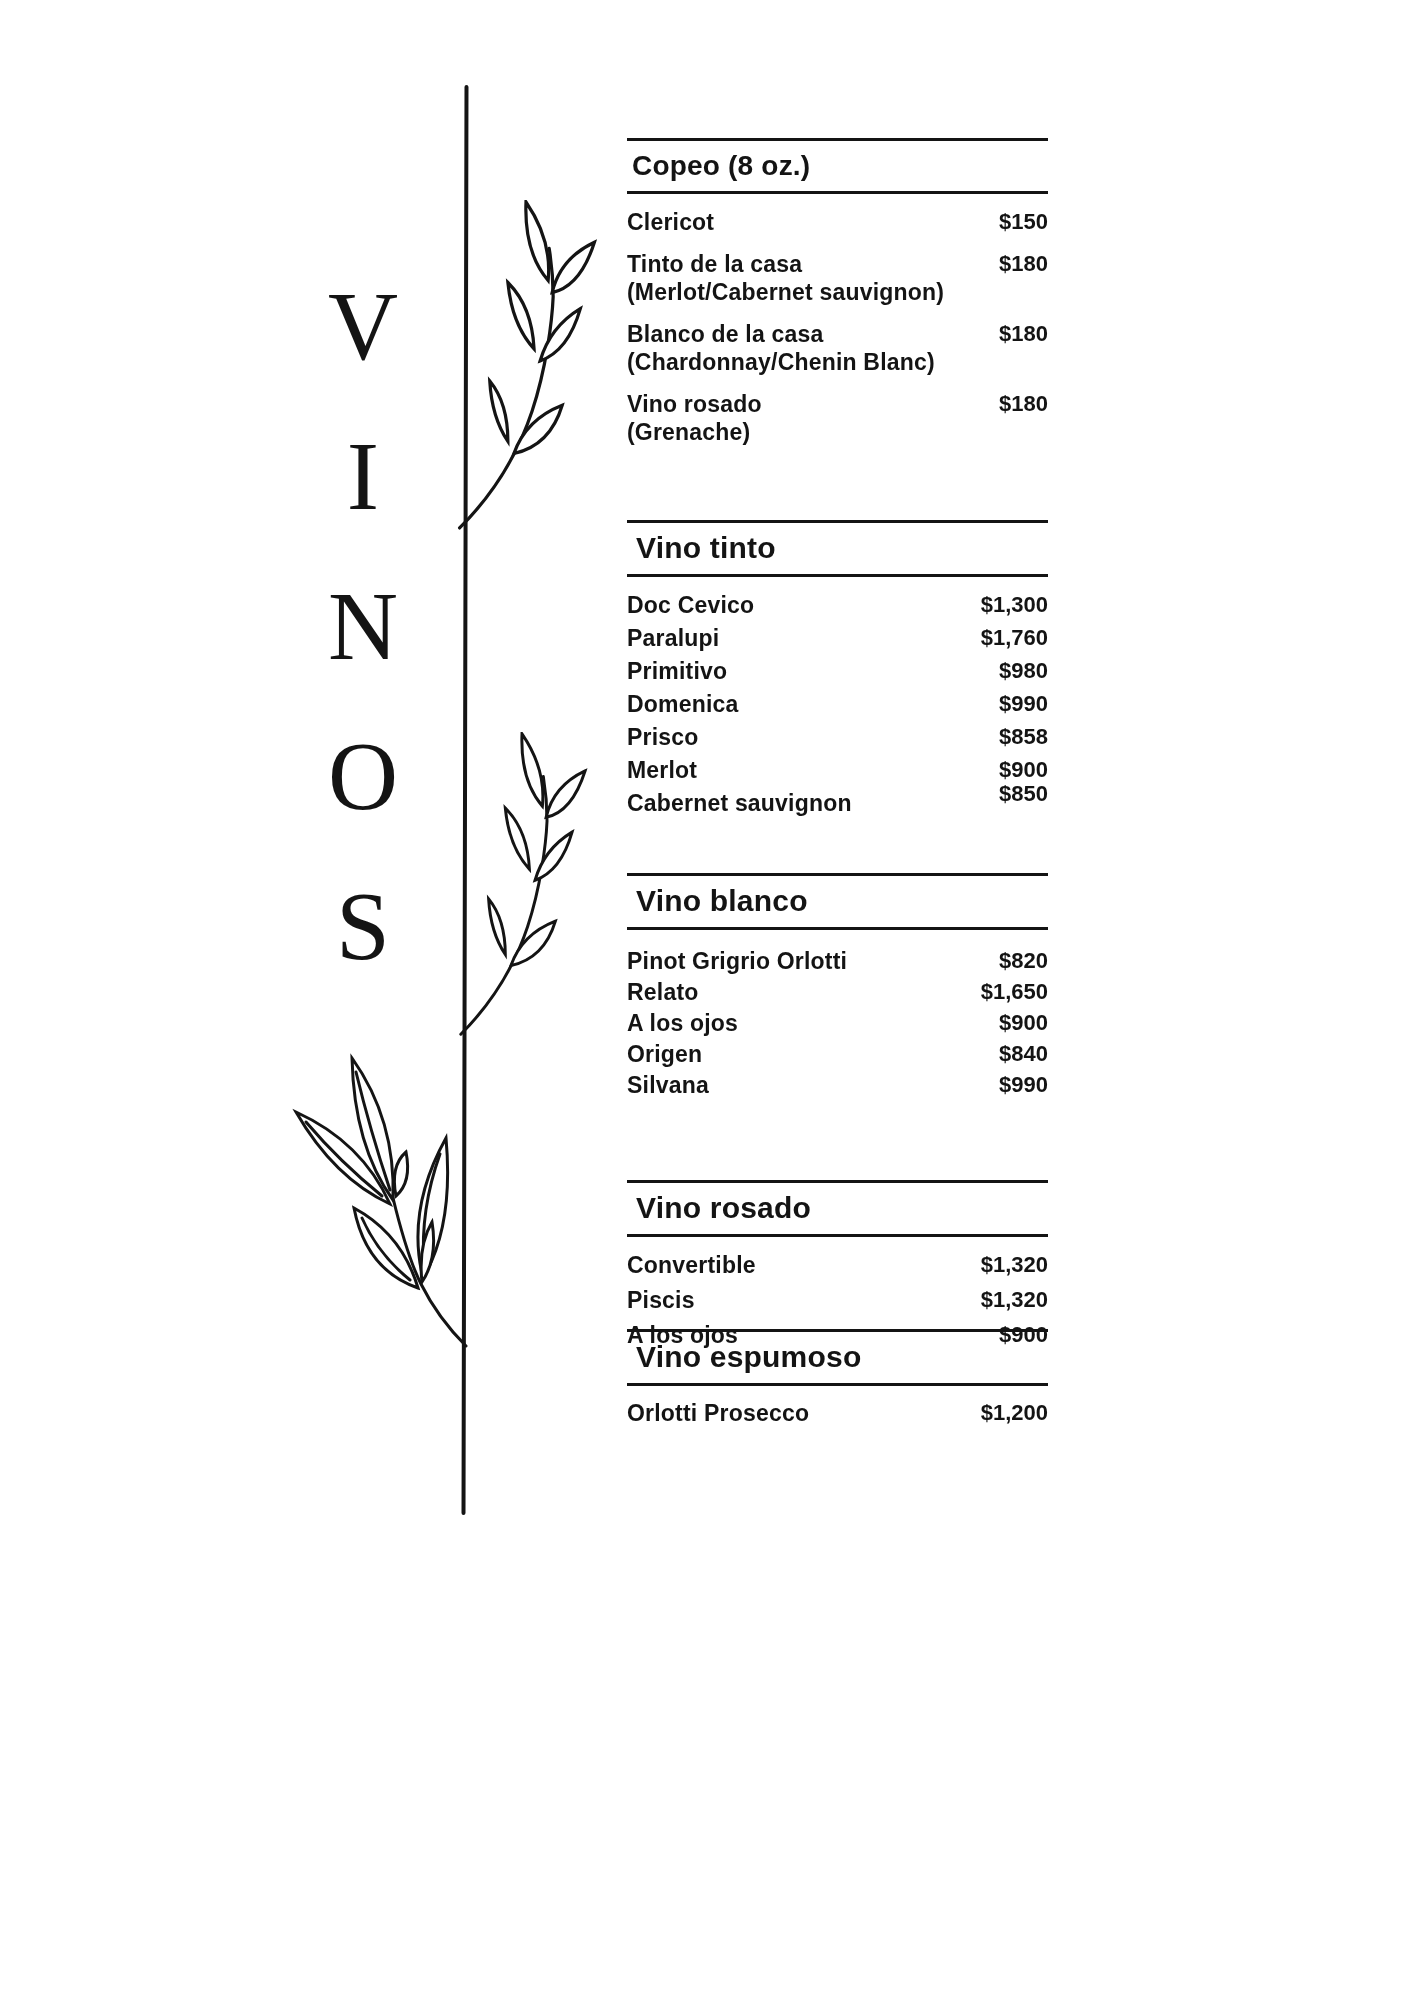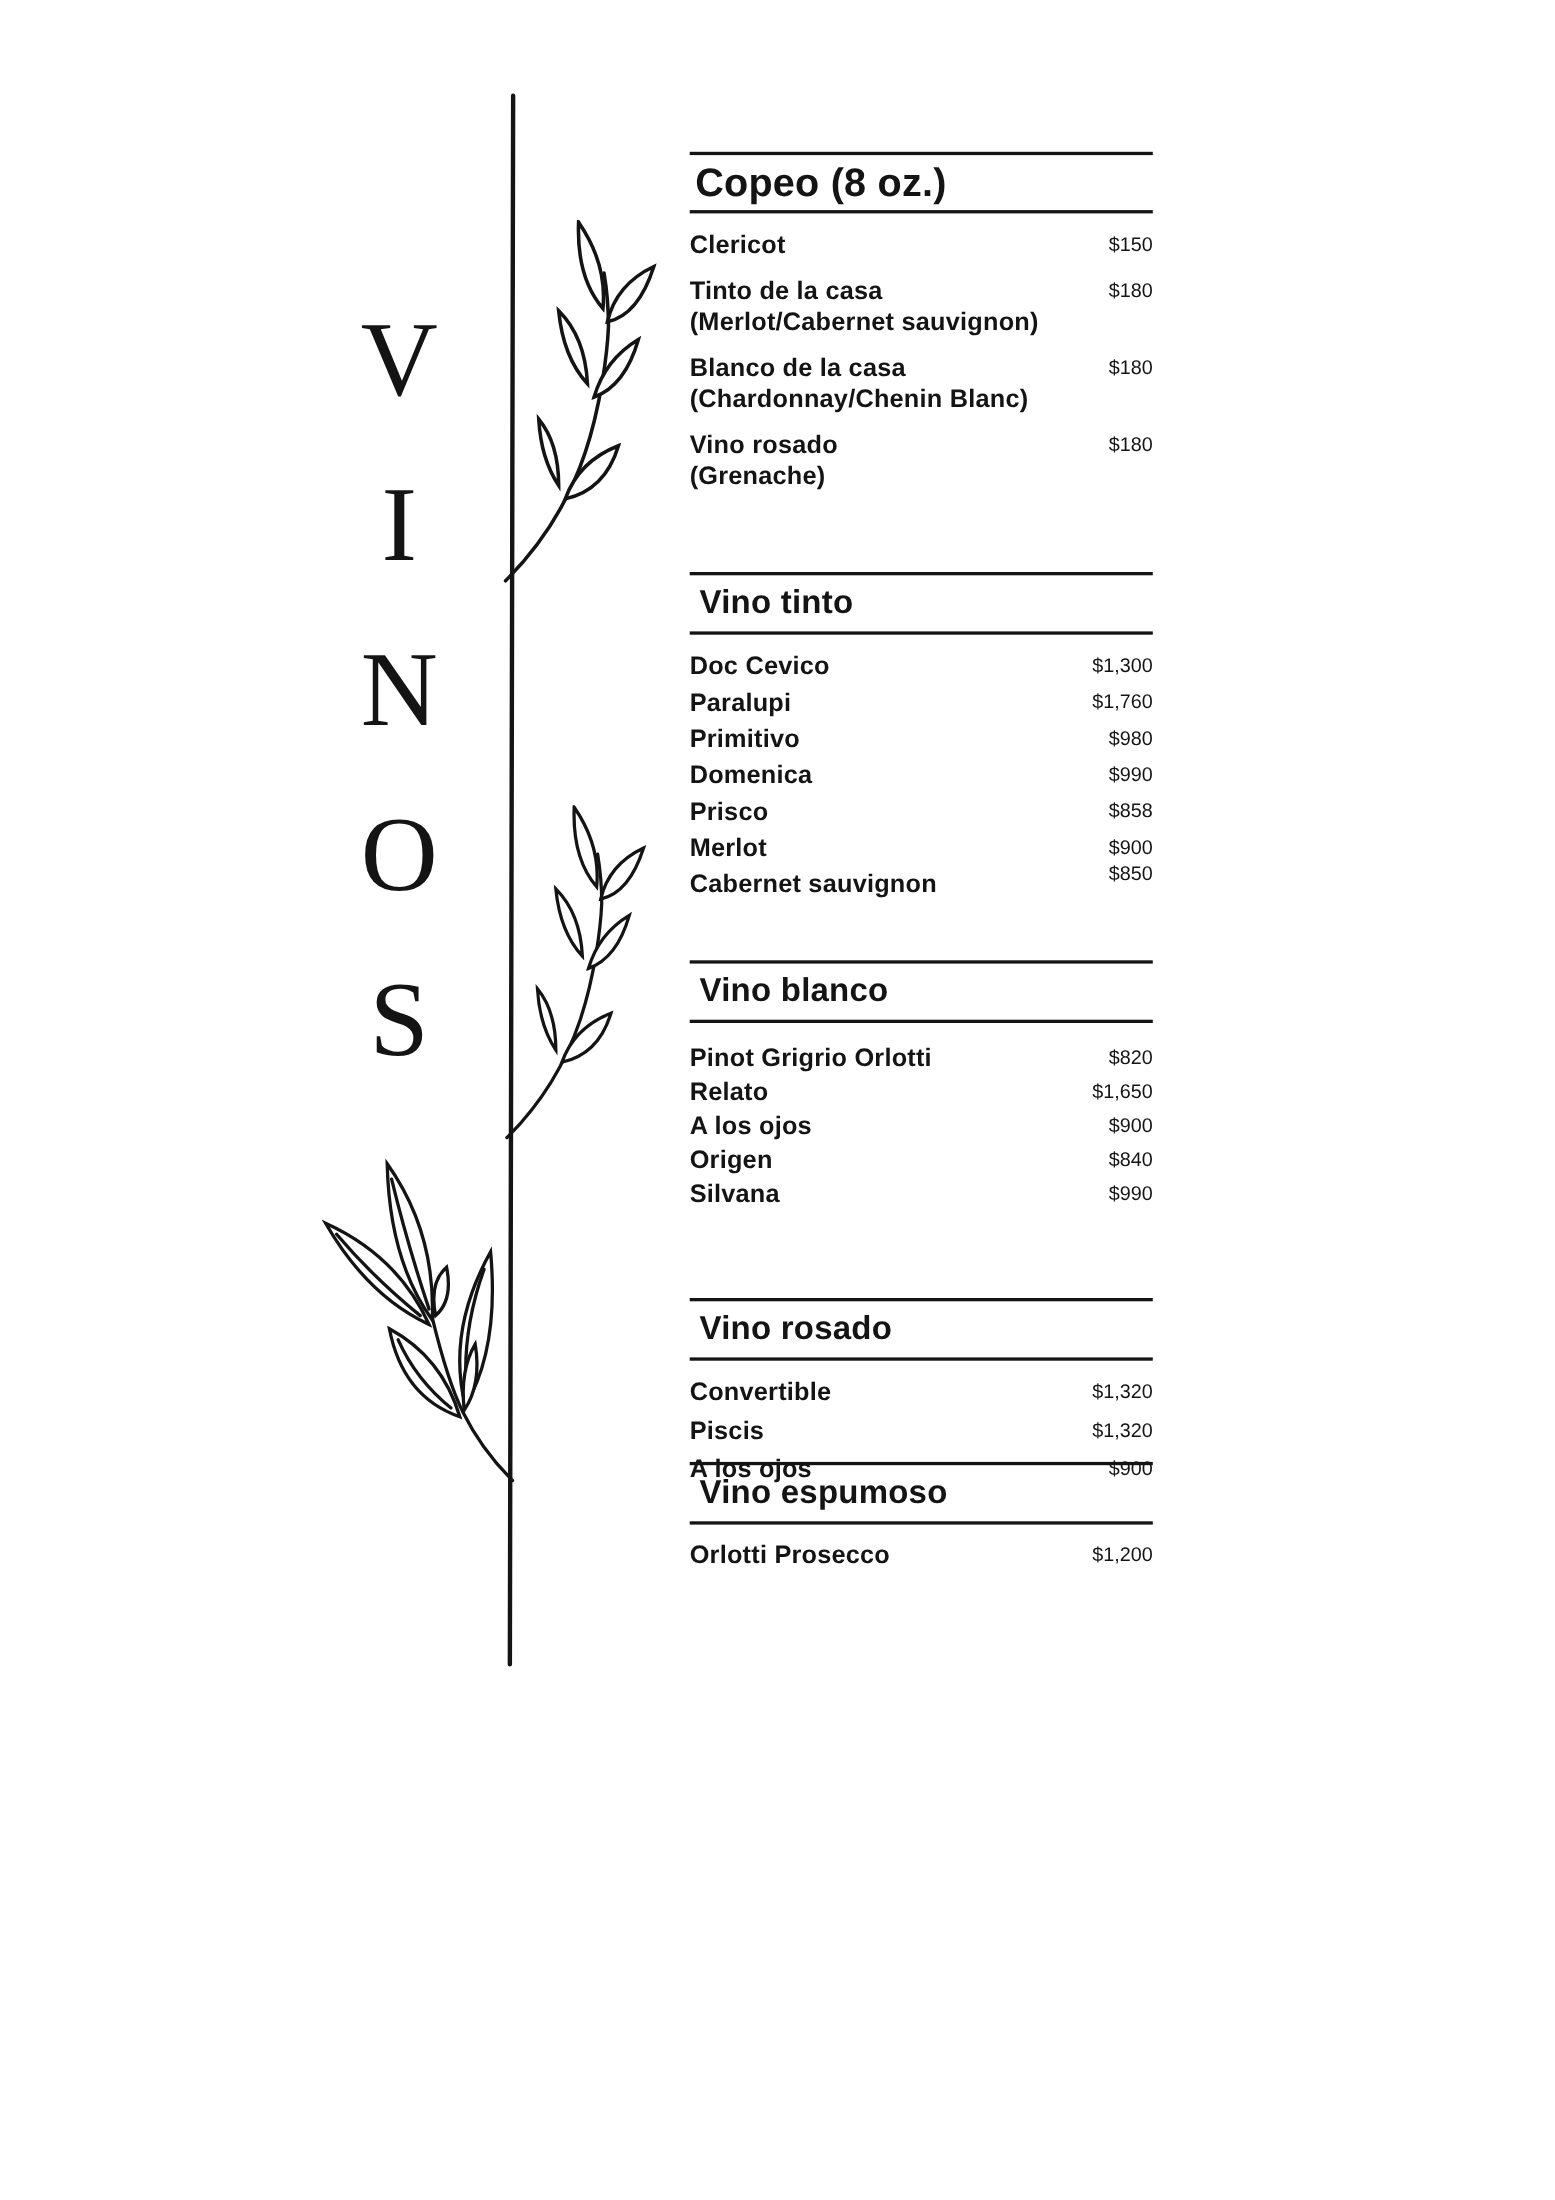--- a/index.html
+++ b/index.html
@@ -35,28 +35,28 @@
   .branch-bottom{ left:290px; top:1050px; width:178px; height:298px; }
 
   
   .menu-col{ position:absolute; left:627px; top:0; width:421px; }
   .menu-section{ position:absolute; left:0; width:100%; }
   .rule{ height:3px; background:var(--ink); }
   .menu-section h2{
     margin:0; padding:9px 0 10px 9px;
     font-size:30px; line-height:32px; font-weight:700; letter-spacing:.2px;
   }
-  .s-copeo h2{ font-size:36px; line-height:34px; padding:8px 0 8px 5px; }
+  .s-copeo h2{ font-size:28px; line-height:34px; padding:8px 0 8px 5px; }
 
   .items{ list-style:none; margin:14px 0 0 0; padding:0; }
   .row{ display:flex; justify-content:space-between; align-items:flex-start; }
   .namewrap{ display:flex; flex-direction:column; }
   .name{ font-size:23px; line-height:28px; font-weight:700; letter-spacing:.2px; }
   .sub { font-size:23px; line-height:28px; font-weight:700; letter-spacing:.2px; }
-  .price{ font-size:18px; line-height:28px; font-weight:400; white-space:nowrap; }
+  .price{ font-size:22px; line-height:28px; font-weight:700; white-space:nowrap; }
   .price.raised{ transform:translateY(-9px); }
 
   
   .s-copeo   { top:138px; }
   .s-tinto   { top:520px; }
   .s-blanco  { top:873px; }
   .s-rosado  { top:1180px; }
   .s-espumoso{ top:1329px; }
 
   .s-copeo  .row{ margin-bottom:14px; }

